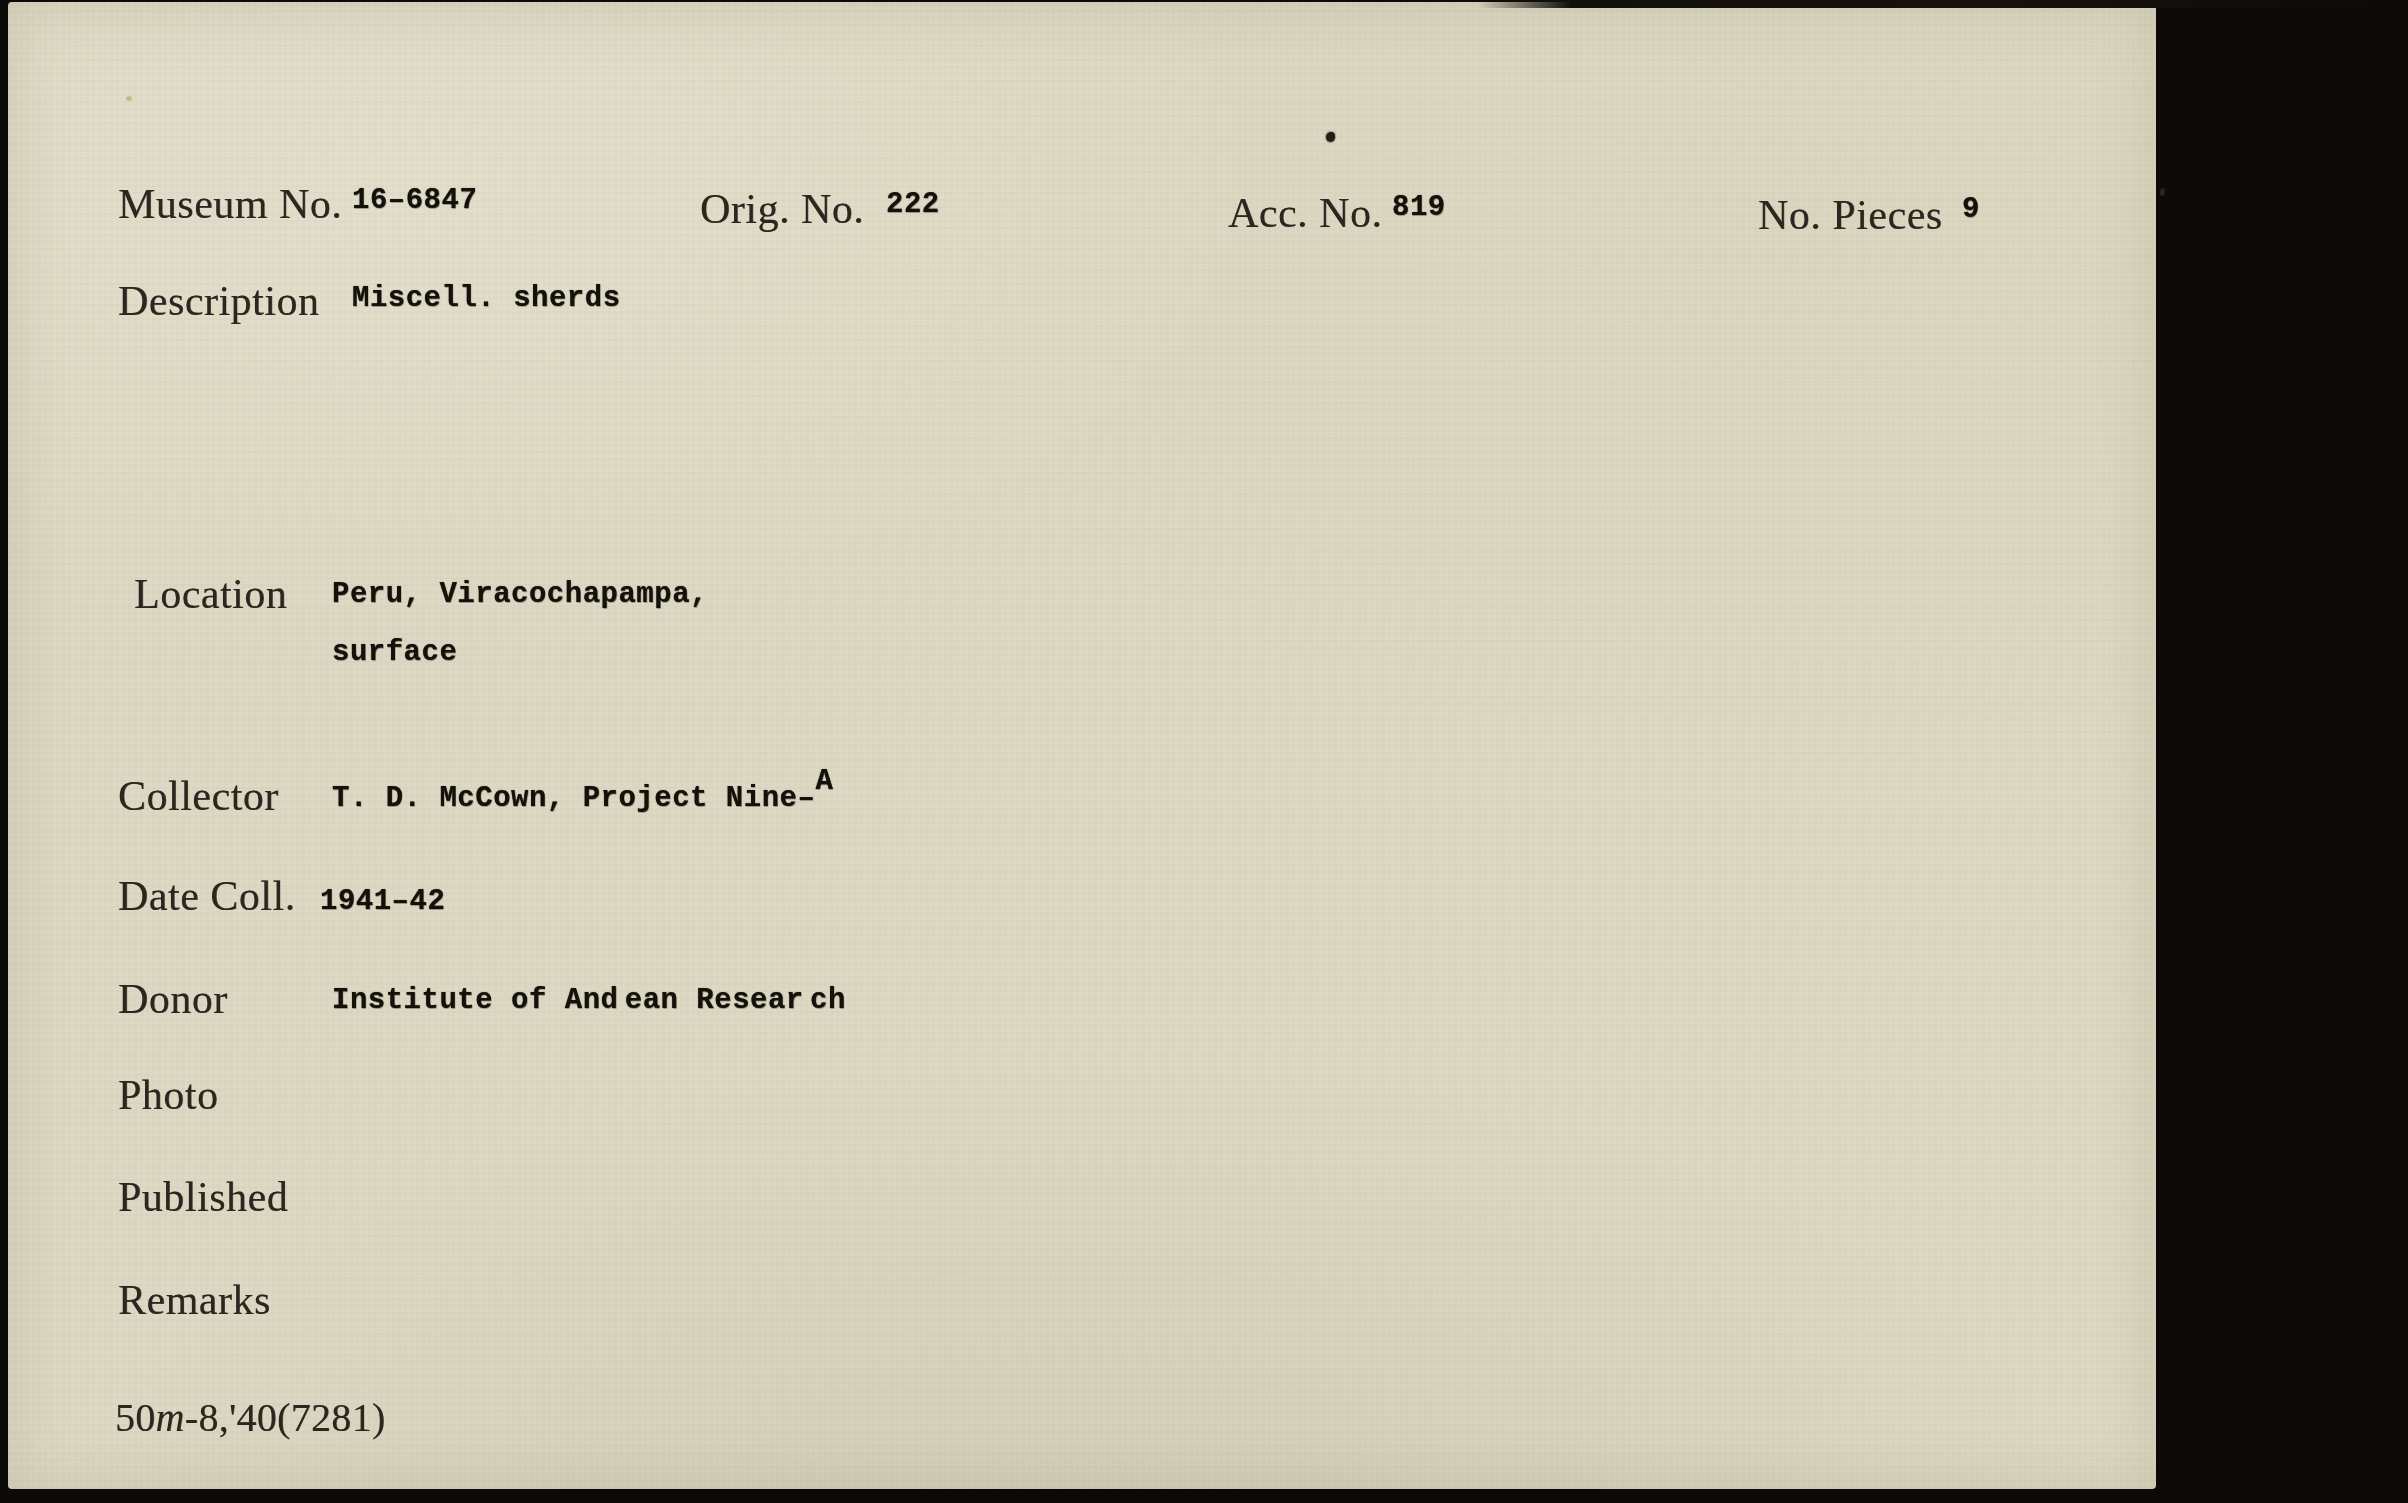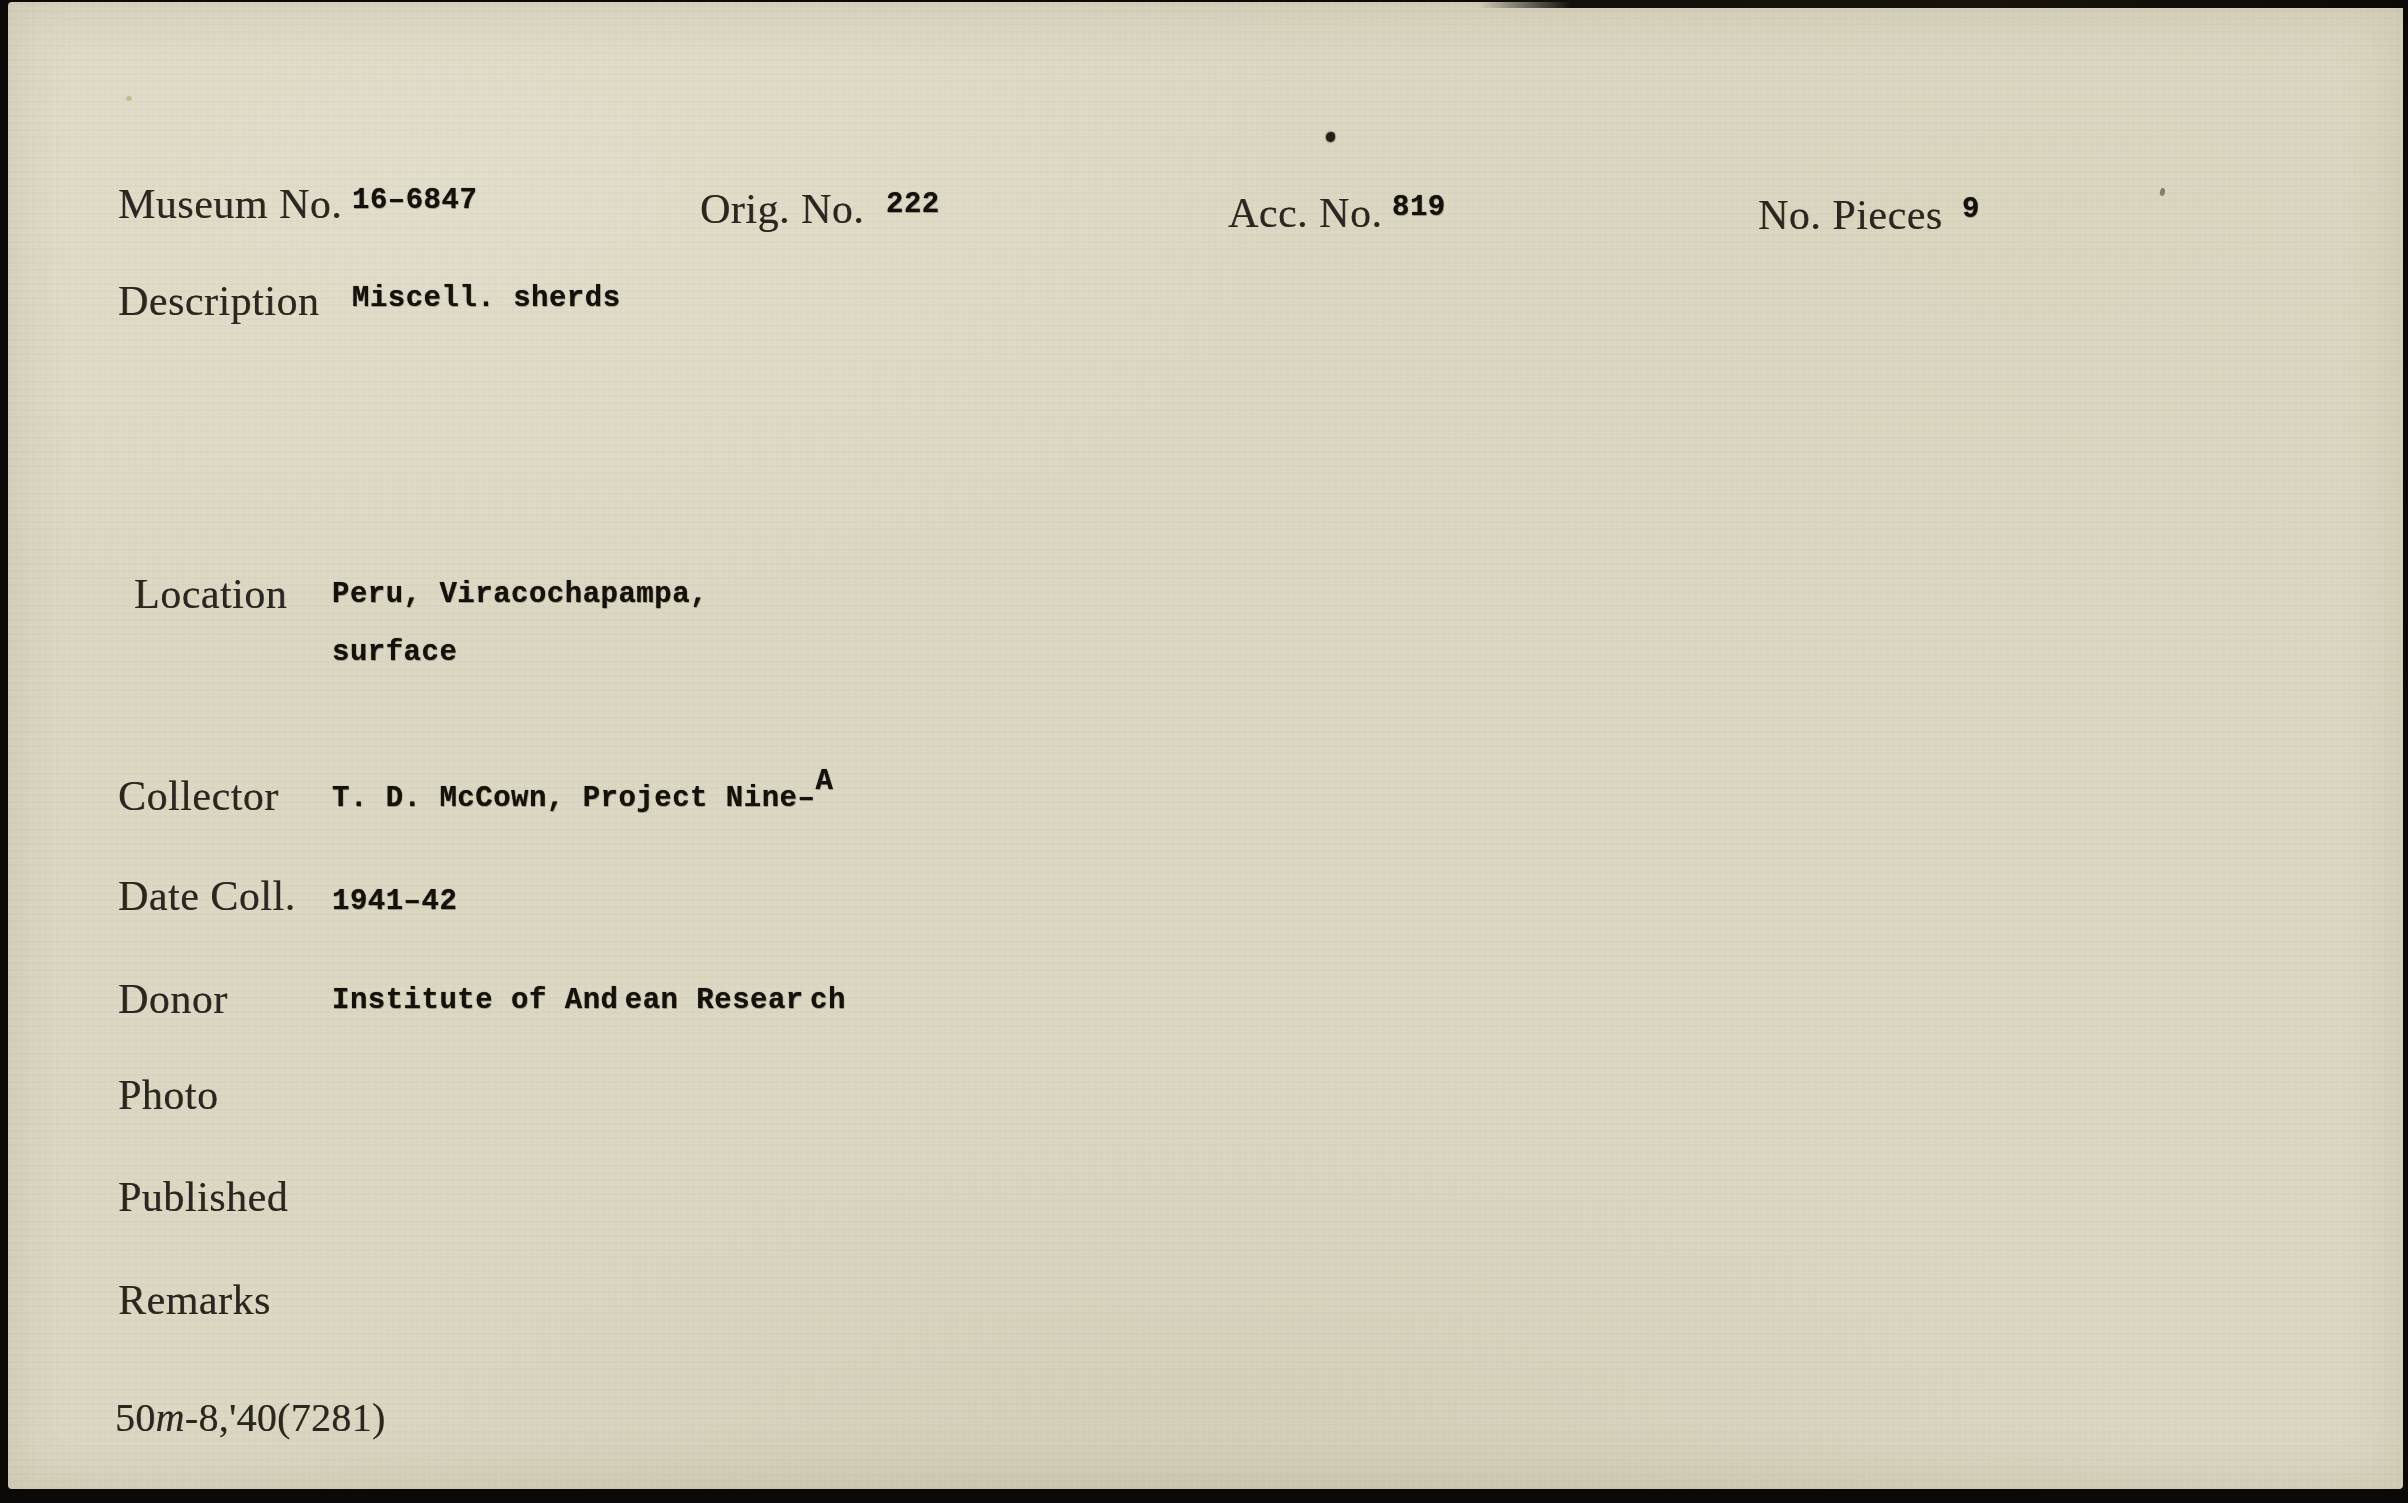--- a/index.html
+++ b/index.html
@@ -6,21 +6,21 @@
     margin: 0; padding: 0;
     width: 2408px; height: 1503px;
     background: #0b0a08;
     overflow: hidden;
     position: relative;
     font-family: "Liberation Serif", serif;
   }
   .card {
     position: absolute;
     left: 8px; top: 2px;
-    width: 2395px; height: 1487px;
+    width: 2148px; height: 1487px;
     border-radius: 4px;
     background:
       radial-gradient(1400px 700px at 18% 12%, rgba(250,248,238,0.20), rgba(250,248,238,0) 65%),
       radial-gradient(1600px 900px at 85% 15%, rgba(214,208,184,0.25), rgba(214,208,184,0) 60%),
       radial-gradient(1900px 1000px at 50% 108%, rgba(168,160,132,0.20), rgba(168,160,132,0) 55%),
       #dcd8c3;
     box-shadow: inset 0 0 60px rgba(120,110,80,0.18);
   }
   .grain {
     position: absolute; inset: 0;
@@ -101,21 +101,21 @@
   <div class="typed" style="left:344px; top:282px;text-align:center;">Miscell. sherds</div>
 
   <div class="printed" style="left:126px; top:571px;">Location</div>
   <div class="typed" style="left:324px; top:578px;">Peru, Viracochapampa,</div>
   <div class="typed" style="left:324px; top:636px;">surface</div>
 
   <div class="printed" style="left:110px; top:773px;">Collector</div>
   <div class="typed" style="left:324px; top:782px;"><span>T. D. McCown, Project Nine–</span><span class="sup">A</span></div>
 
   <div class="printed" style="left:110px; top:873px;">Date Coll.</div>
-  <div class="typed" style="left:324px; top:885px;">1941–42</div>
+  <div class="typed" style="left:312px; top:885px;">1941–42</div>
 
   <div class="printed" style="left:110px; top:976px;">Donor</div>
   <div class="typed" style="left:324px; top:984px;">Institute of And ean Resear ch</div>
 
   <div class="printed" style="left:110px; top:1072px;">Photo</div>
   <div class="printed" style="left:110px; top:1174px;">Published</div>
   <div class="printed" style="left:110px; top:1277px;">Remarks</div>
 
   <div class="printed print-small" style="left:107px; top:1396px;"><span>50</span><span class="italic">m</span><span>-8,'40(7281)</span></div>
 

